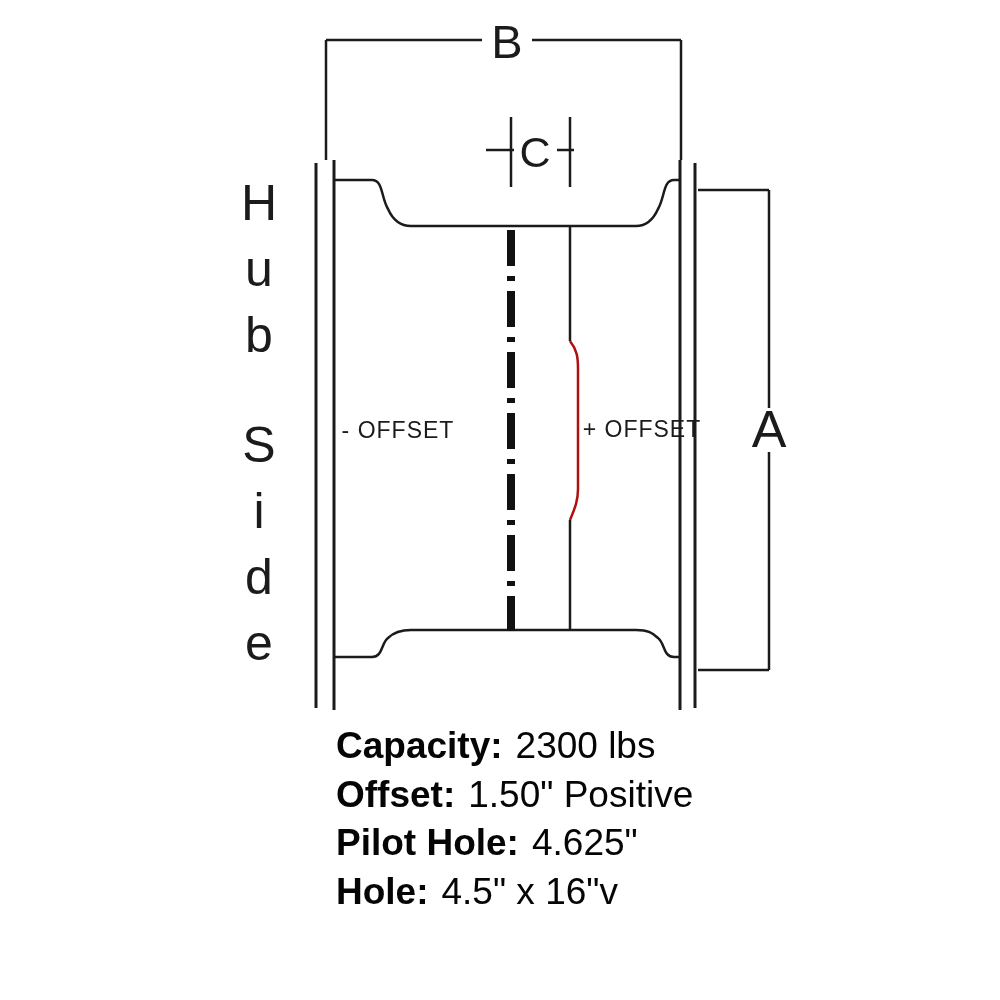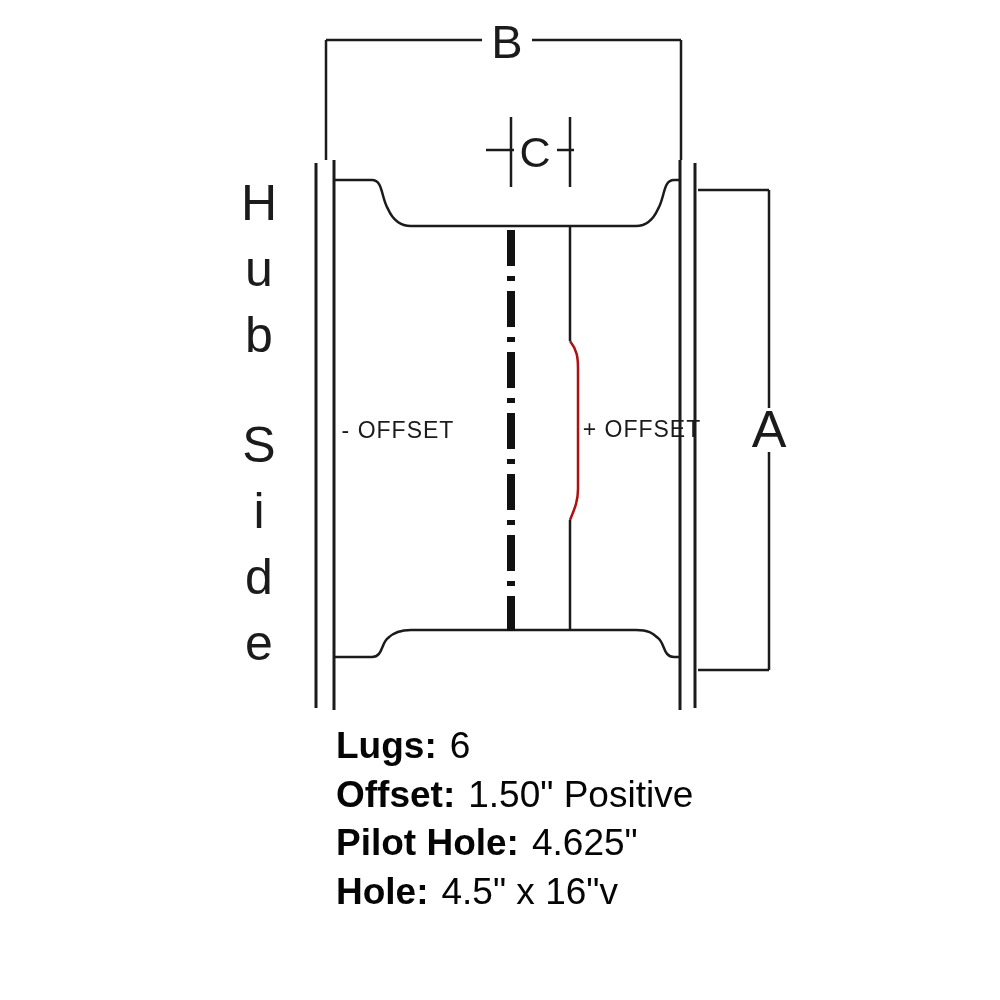--- a/index.html
+++ b/index.html
@@ -121,21 +121,21 @@
       <div>b</div>
       <div class="v-space"></div>
       <div>S</div>
       <div>i</div>
       <div>d</div>
       <div>e</div>
     </div>
 
   <div class="specs">
     <div class="spec-row">
-      <span class="spec-label">Lugs:</span><span class="spec-value">6</span>
+      <span class="spec-label">Capacity:</span><span class="spec-value">2300 lbs</span>
     </div>
     <div class="spec-row">
       <span class="spec-label">Offset:</span><span class="spec-value">1.50" Positive</span>
     </div>
     <div class="spec-row">
       <span class="spec-label">Pilot Hole:</span><span class="spec-value">4.625"</span>
     </div>
     <div class="spec-row">
       <span class="spec-label">Hole:</span><span class="spec-value">4.5" x 16"v</span>
     </div>

